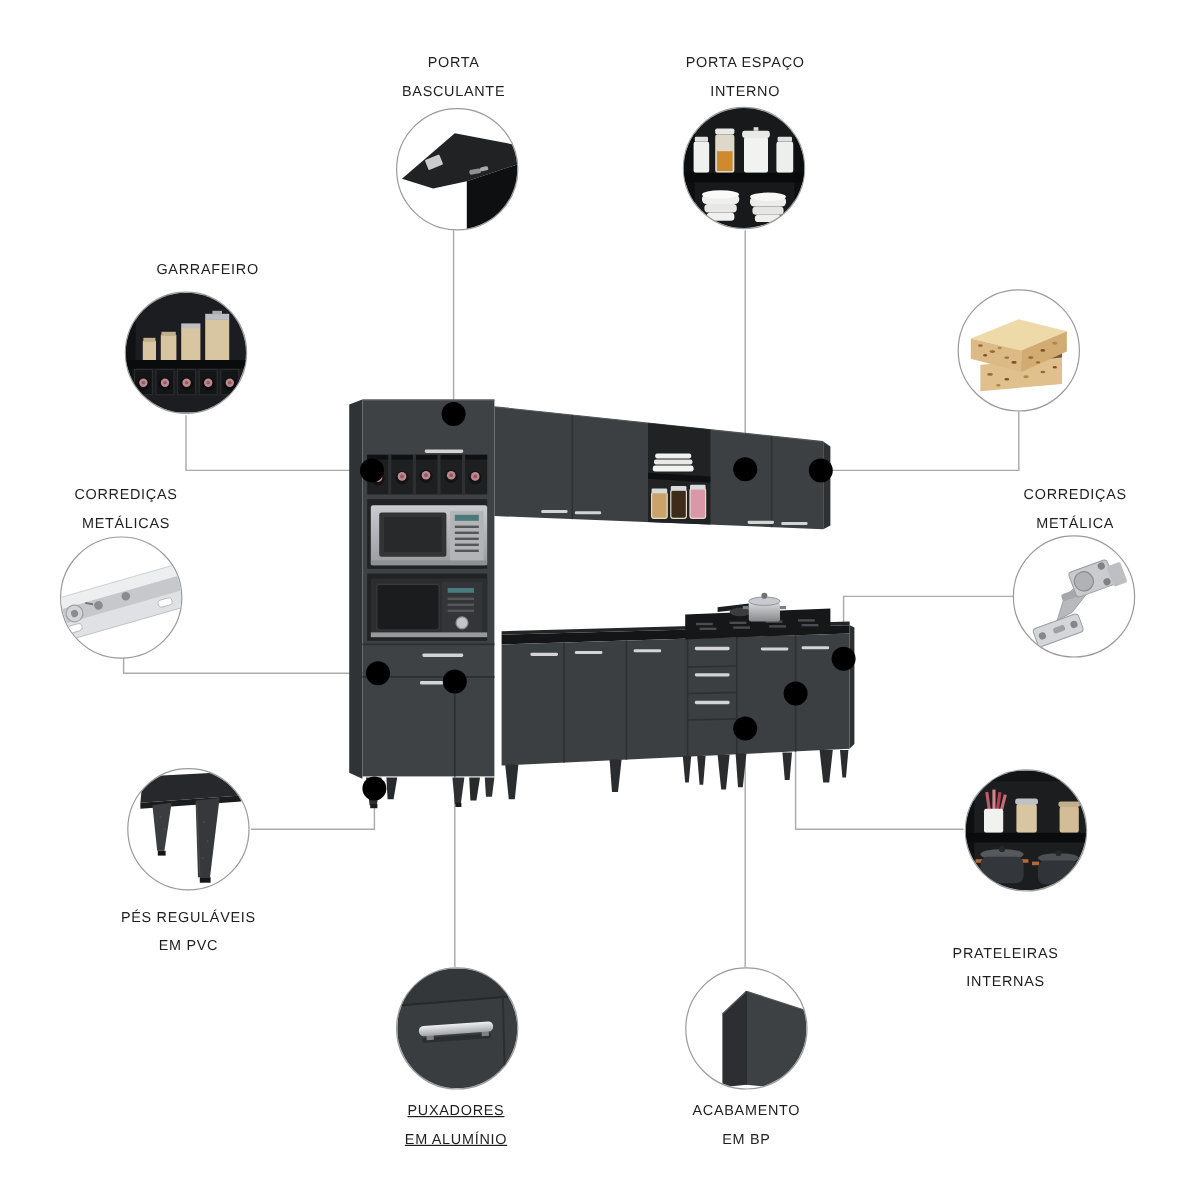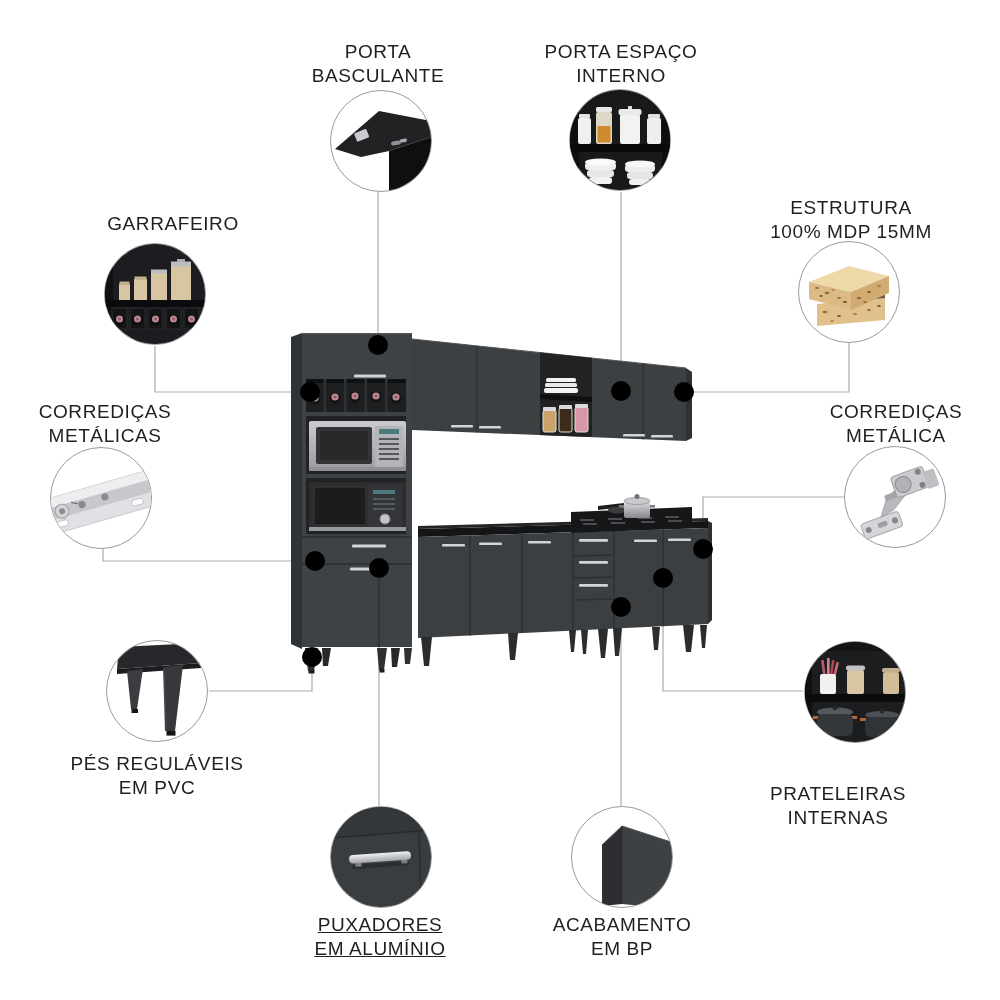--- a/index.html
+++ b/index.html
@@ -1,20 +1,20 @@
 <!DOCTYPE html>
 <html><head>
 <meta charset="utf-8">
 <style>
   html,body{margin:0;padding:0;background:#fff;}
   .canvas{position:relative;width:1000px;height:1000px;background:#fff;overflow:hidden;
           font-family:"Liberation Sans",sans-serif;}
   .layer{position:absolute;left:0;top:0;}
   .co-label{position:absolute;transform:translateX(-50%);text-align:center;
-            font-size:19px;line-height:24px;letter-spacing:.6px;color:#1f1f1f;
+            font-size:12px;line-height:24px;letter-spacing:.6px;color:#1f1f1f;
             white-space:nowrap;font-weight:400;}
   .co-label span{display:block;}
   .co-circle{position:absolute;width:102px;height:102px;border-radius:50%;
              border:1px solid #9a9a9a;overflow:hidden;background:#fff;box-sizing:border-box;}
   .co-circle svg{display:block;width:100px;height:100px;}
   .dot{position:absolute;width:20px;height:20px;border-radius:50%;background:#000;}
 </style>
 </head>
 <body>
 
@@ -246,24 +246,20 @@
     <span>PORTA</span>
     <span>BASCULANTE</span>
   </div>
   <div class="co-label" style="left:621px;top:40px;">
     <span>PORTA ESPAÇO</span>
     <span>INTERNO</span>
   </div>
   <div class="co-label" style="left:157px;top:212px;margin-left:16px;">
     <span>GARRAFEIRO</span>
   </div>
-  <div class="co-label" style="left:851px;top:196px;">
-    <span>ESTRUTURA</span>
-    <span>100% MDP 15MM</span>
-  </div>
   <div class="co-label" style="left:105px;top:400px;">
     <span>CORREDIÇAS</span>
     <span>METÁLICAS</span>
   </div>
   <div class="co-label" style="left:896px;top:400px;">
     <span>CORREDIÇAS</span>
     <span>METÁLICA</span>
   </div>
   <div class="co-label" style="left:157px;top:752px;">
     <span>PÉS REGULÁVEIS</span>

